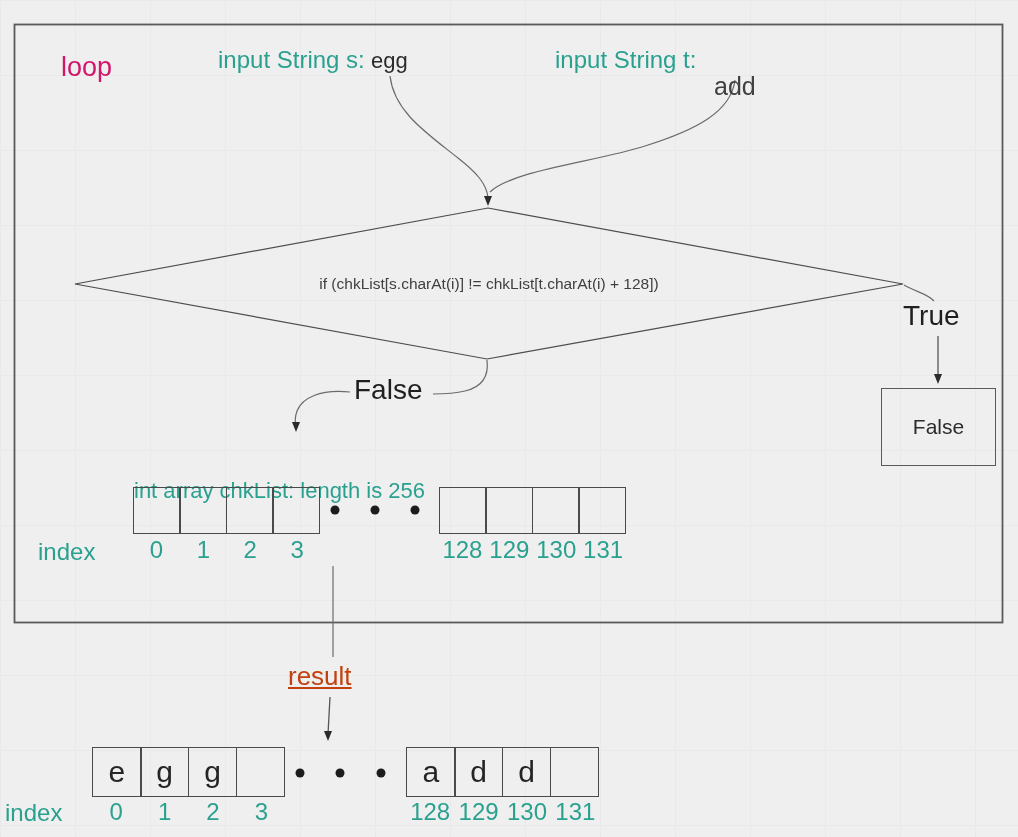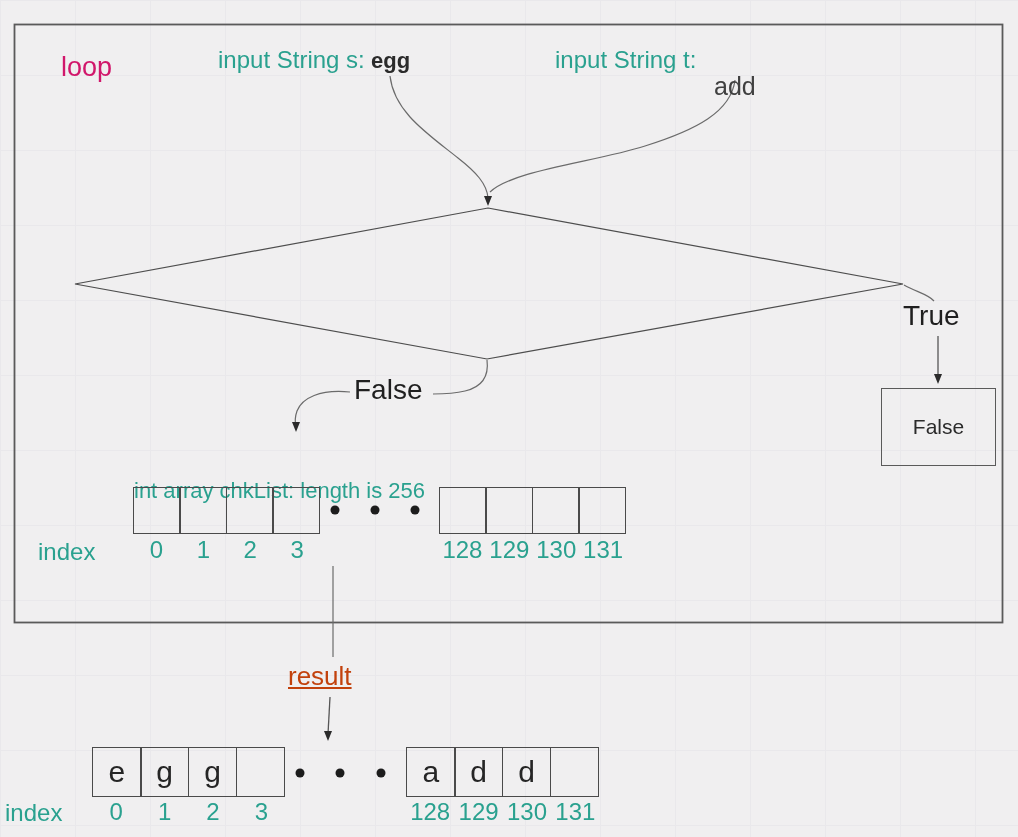--- a/index.html
+++ b/index.html
@@ -15,21 +15,21 @@
   }
   #stage{position:relative;width:1018px;height:739px;}
   .abs{position:absolute;white-space:nowrap;}
   svg.linework{position:absolute;left:0;top:0;pointer-events:none;}
 
   .teal{color:#2aa18f;}
   .magenta{color:#d1176b;}
 
   .loop-label{left:61px;top:52px;font-size:27px;}
   .lbl-s{left:211px;top:46px;font-size:24px;margin-left:7px;}
-  .val-s{left:371px;top:48px;font-size:22px;color:#2b2b2b;font-weight:bold;}
+  .val-s{left:371px;top:48px;font-size:22px;color:#2b2b2b;}
   .lbl-t{left:555px;top:46px;font-size:24px;}
   .val-t{left:714px;top:48px;font-size:25px;color:#404040;margin-top:24px;}
 
   .condition{left:489px;top:284px;transform:translate(-50%,-50%);
     font-size:15.5px;color:#3f3f3f;}
 
   .true-label{left:903px;top:300px;font-size:28px;color:#1f1f1f;}
   .false-label{left:354px;top:374px;font-size:28px;color:#1f1f1f;}
 
   .false-box{left:881px;top:388px;width:115px;height:78px;
@@ -97,20 +97,21 @@
     </g>
   </svg>
 
   <div class="abs magenta loop-label">loop</div>
 
   <div class="abs teal lbl-s">input String s:</div>
   <div class="abs val-s">egg</div>
   <div class="abs teal lbl-t">input String t:</div>
   <div class="abs val-t">add</div>
 
+  <div class="abs condition">if (chkList[s.charAt(i)] != chkList[t.charAt(i) + 128])</div>
 
   <div class="abs true-label">True</div>
   <div class="abs false-label">False</div>
 
   <div class="abs false-box">
     <span>False</span>
   </div>
 
   <div class="abs teal chklist-title">int array chkList: length is 256</div>
 

